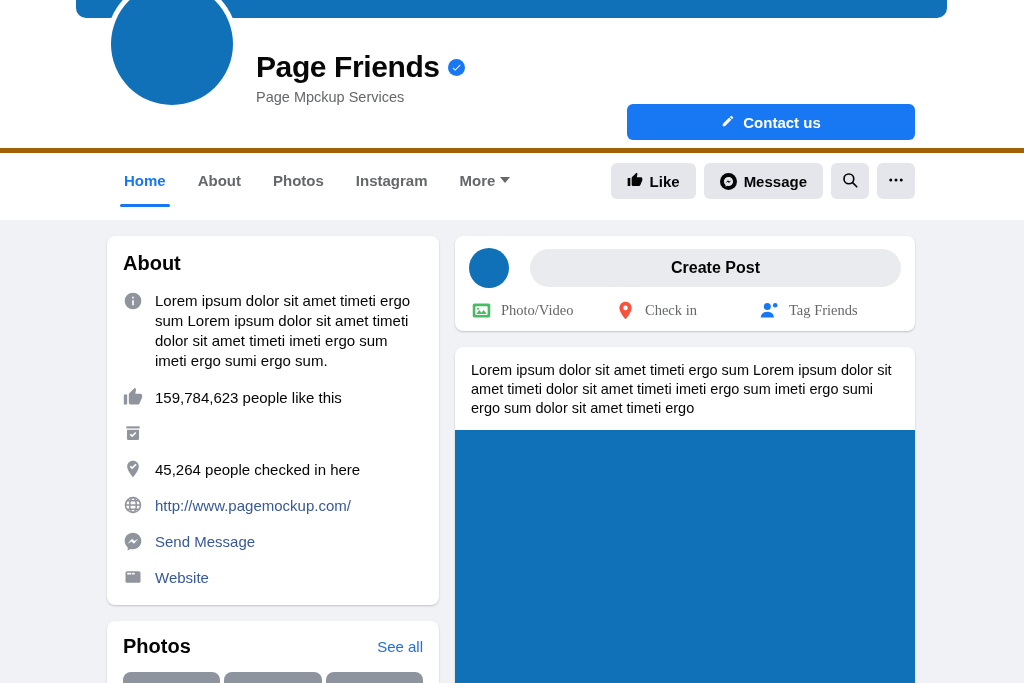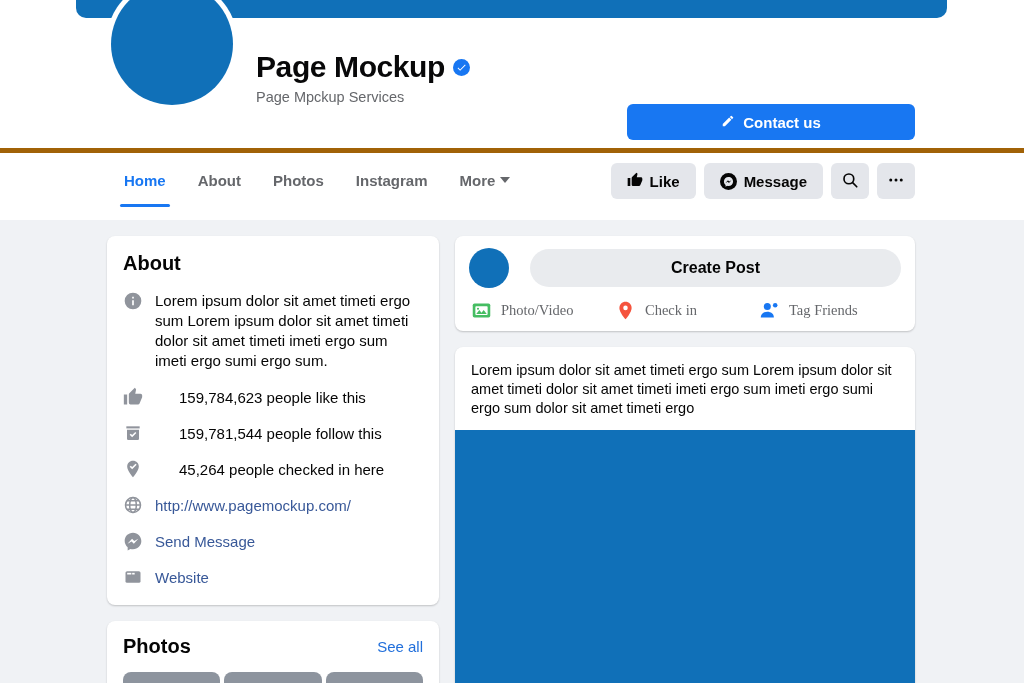--- a/index.html
+++ b/index.html
@@ -114,21 +114,21 @@
     background: #ffffff; border-radius: 8px;
     box-shadow: 0 1px 2px rgba(0,0,0,0.2);
   }
   .card-title { font-size: 20px; font-weight: bold; color: #050505; }
 
   
   .about-card { padding: 16px 16px 18px 16px; margin-bottom: 16px; }
   .about-desc-row { display: flex; gap: 12px; margin-top: 16px; align-items: flex-start; }
   .about-desc { font-size: 15px; line-height: 20px; color: #050505; }
   .about-row { display: flex; gap: 12px; align-items: center; margin-top: 16px; }
-  .about-row-text { font-size: 15px; color: #050505; margin-left: 24px; }
+  .about-row-text { font-size: 15px; color: #050505; }
   .about-row-link { font-size: 15px; color: #385898; cursor: pointer; }
   .about-icon { width: 20px; height: 20px; flex: none; display: block; }
 
   
   .photos-card { padding: 14px 16px 16px 16px; }
   .photos-head { display: flex; align-items: center; justify-content: space-between; }
   .see-all { font-size: 15px; color: #216fdb; cursor: pointer; }
   .photo-grid { display: flex; gap: 4px; margin-top: 14px; }
   .photo-thumb { flex: 1; height: 98px; background: #8d949e; border-radius: 8px; cursor: pointer; }
 
@@ -161,21 +161,21 @@
 
 <div class="cover-wrap">
   <div class="cover-banner"></div>
 
   <div class="avatar-ring">
     <div class="avatar-circle"></div>
   </div>
 
   <div class="page-identity">
     <div class="page-title-row">
-      <div class="page-title">Page Mockup</div>
+      <div class="page-title">Page Friends</div>
       <span class="verified-badge">
         <svg viewBox="0 0 24 24" fill="#ffffff">
             <path d="M9 16.2 4.8 12l-1.4 1.4L9 19 21 7l-1.4-1.4z"></path>
           </svg>
       </span>
     </div>
     <div class="page-subtitle">Page Mpckup Services</div>
   </div>
 
   <button class="contact-btn">
@@ -267,21 +267,20 @@
           <path d="M1 21h4V9H1v12zm22-11a2 2 0 0 0-2-2h-6.31l.95-4.57.03-.32a1.5 1.5 0 0 0-.44-1.06L14.17 1 7.59 7.59A2 2 0 0 0 7 9v10a2 2 0 0 0 2 2h9a2 2 0 0 0 1.84-1.22l3.02-7.05c.09-.23.14-.47.14-.73v-2z"></path>
         </svg>
         <div class="about-row-text">159,784,623 people like this</div>
       </div>
 
       <div class="about-row">
         <svg class="about-icon" viewBox="0 0 24 24" fill="#90949c">
           <path d="M4 4h16v2.5H4z"></path>
             <path d="M4.8 8h14.4v11a1.5 1.5 0 0 1-1.5 1.5H6.3A1.5 1.5 0 0 1 4.8 19V8zm6.2 9.1 5-5-1.3-1.3-3.7 3.7-1.7-1.7L8 14.1l3 3z" fill="#90949c"></path>
         </svg>
-        <div class="about-row-text">159,781,544 people follow this</div>
       </div>
 
       <div class="about-row">
         <svg class="about-icon" viewBox="0 0 24 24" fill="#90949c">
           <path d="M12 2C7.9 2 5 5.1 5 9c0 5.2 7 13 7 13s7-7.8 7-13c0-3.9-2.9-7-7-7zm-1 10.3-3-3L9.4 8l1.6 1.6L15 5.6l1.4 1.4-5.4 5.3z"></path>
         </svg>
         <div class="about-row-text">45,264 people checked in here</div>
       </div>
 
       <div class="about-row">

